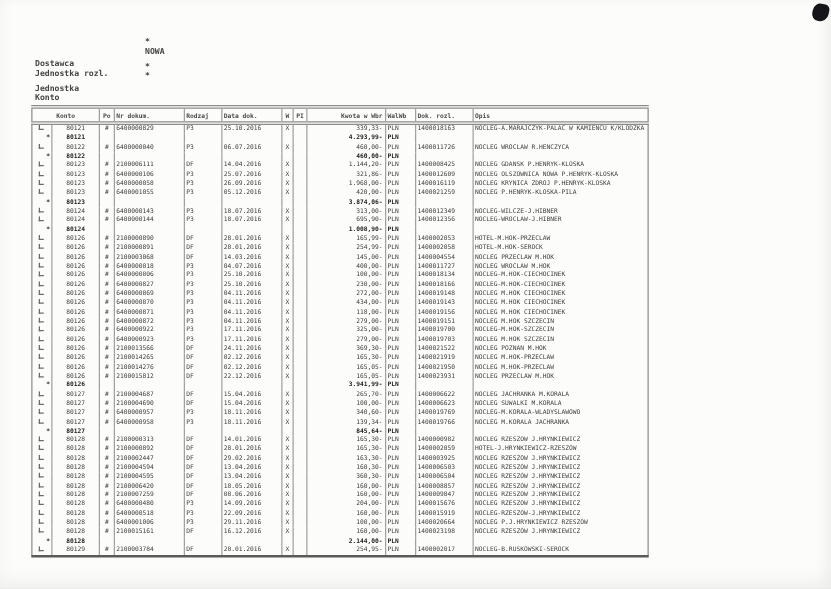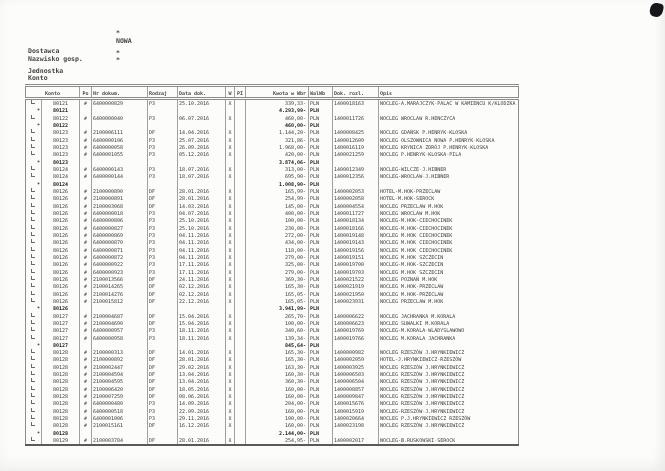--- a/index.html
+++ b/index.html
@@ -65,21 +65,21 @@
 <body>
 
 <div class="page">
   <div class="corner-mark"></div>
   <div class="filters" id="filters">
       <div class="f-row">
         <span class="f-label">Dostawca</span>
         <span class="f-value">*</span>
       </div>
       <div class="f-row">
-        <span class="f-label">Nazwisko gosp.</span>
+        <span class="f-label">Jednostka rozl.</span>
         <span class="f-value">NOWA</span>
       </div>
       <div class="f-row gap">
         <span class="f-label">Jednostka</span>
         <span class="f-value">*</span>
       </div>
       <div class="f-row">
         <span class="f-label">Konto</span>
         <span class="f-value">*</span>
       </div>

